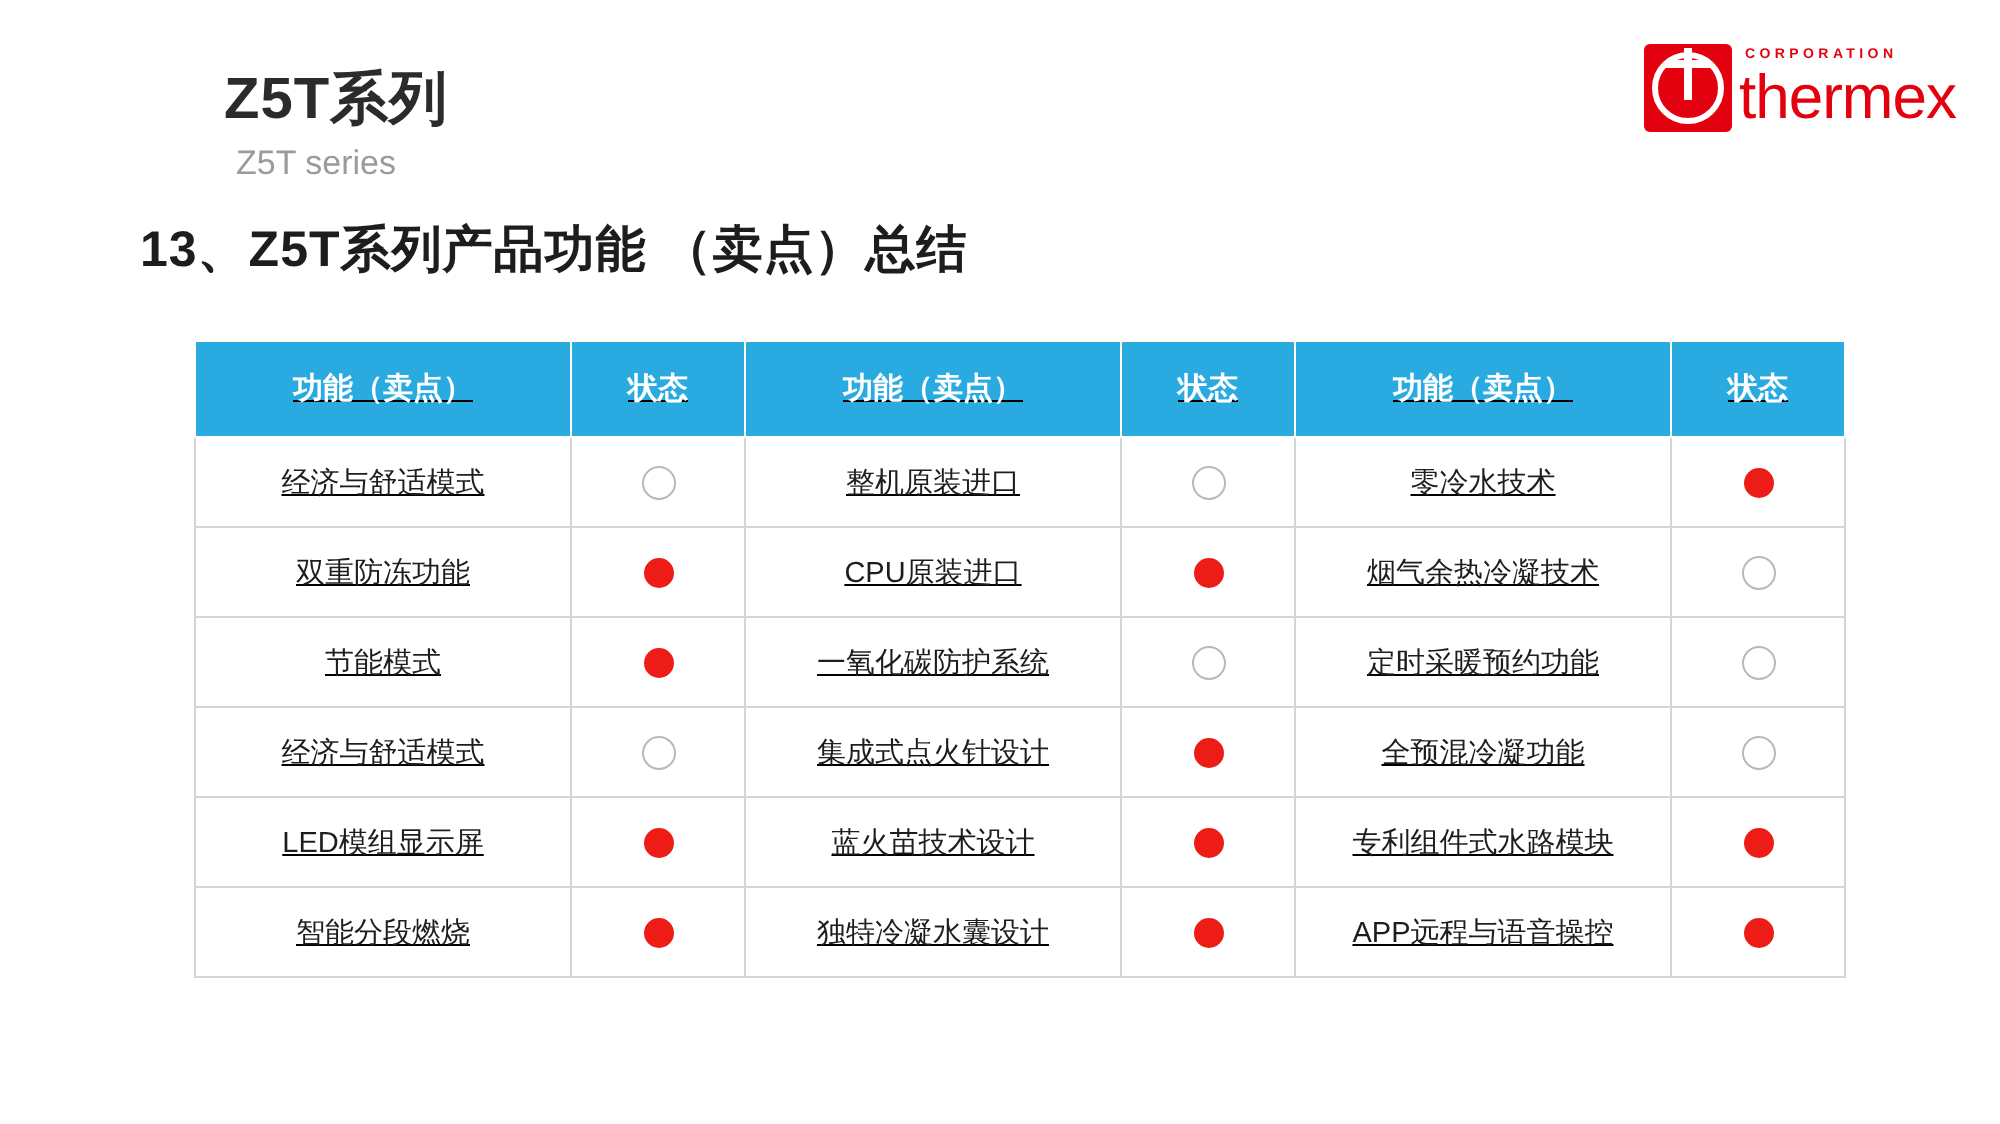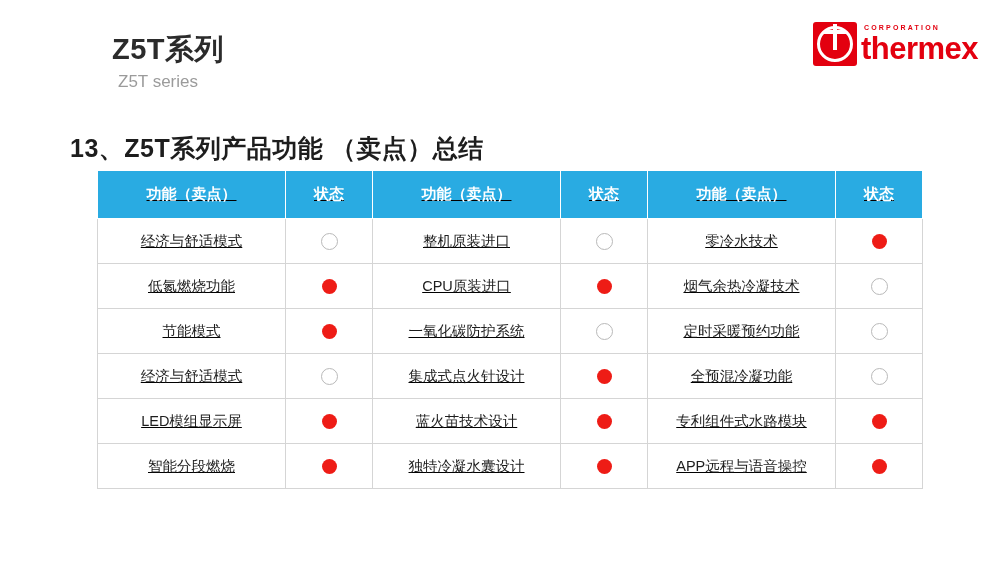--- a/index.html
+++ b/index.html
@@ -76,21 +76,21 @@
   .logo-corp {
     font-size: 7px;
     letter-spacing: 2.2px;
     color: #e3000f;
     margin-left: 3px;
     margin-bottom: 2px;
     font-weight: bold;
   }
   .logo-word {
     font-size: 31px;
-    font-weight: bold;
+    font-weight: normal;
     color: #e3000f;
     letter-spacing: -0.5px;
     font-family: "Liberation Sans", sans-serif;
   }
 
   
   .title-cn {
     position: absolute;
     left: 112px;
     top: 30px;
@@ -107,21 +107,20 @@
     color: #9b9b9b;
   }
   .section-title {
     position: absolute;
     left: 70px;
     top: 108px;
     font-size: 25px;
     font-weight: bold;
     color: #1d1d1d;
     letter-spacing: 0.5px;
-    margin-top: 24px;
   }
 
   
   .table-wrap {
     position: absolute;
     left: 97px;
     top: 170px;
     width: 808px;
     text-decoration: underline;
   }
@@ -206,21 +205,21 @@
       <tbody id="table-body">
           <tr>
             <td class="col-feat">经济与舒适模式</td>
             <td class="col-state"><span class="dot empty"></span></td>
             <td class="col-feat">整机原装进口</td>
             <td class="col-state"><span class="dot empty"></span></td>
             <td class="col-feat">零冷水技术</td>
             <td class="col-state"><span class="dot filled"></span></td>
           </tr>
           <tr>
-            <td class="col-feat">低氮燃烧功能</td>
+            <td class="col-feat">双重防冻功能</td>
             <td class="col-state"><span class="dot filled"></span></td>
             <td class="col-feat">CPU原装进口</td>
             <td class="col-state"><span class="dot filled"></span></td>
             <td class="col-feat">烟气余热冷凝技术</td>
             <td class="col-state"><span class="dot empty"></span></td>
           </tr>
           <tr>
             <td class="col-feat">节能模式</td>
             <td class="col-state"><span class="dot filled"></span></td>
             <td class="col-feat">一氧化碳防护系统</td>

